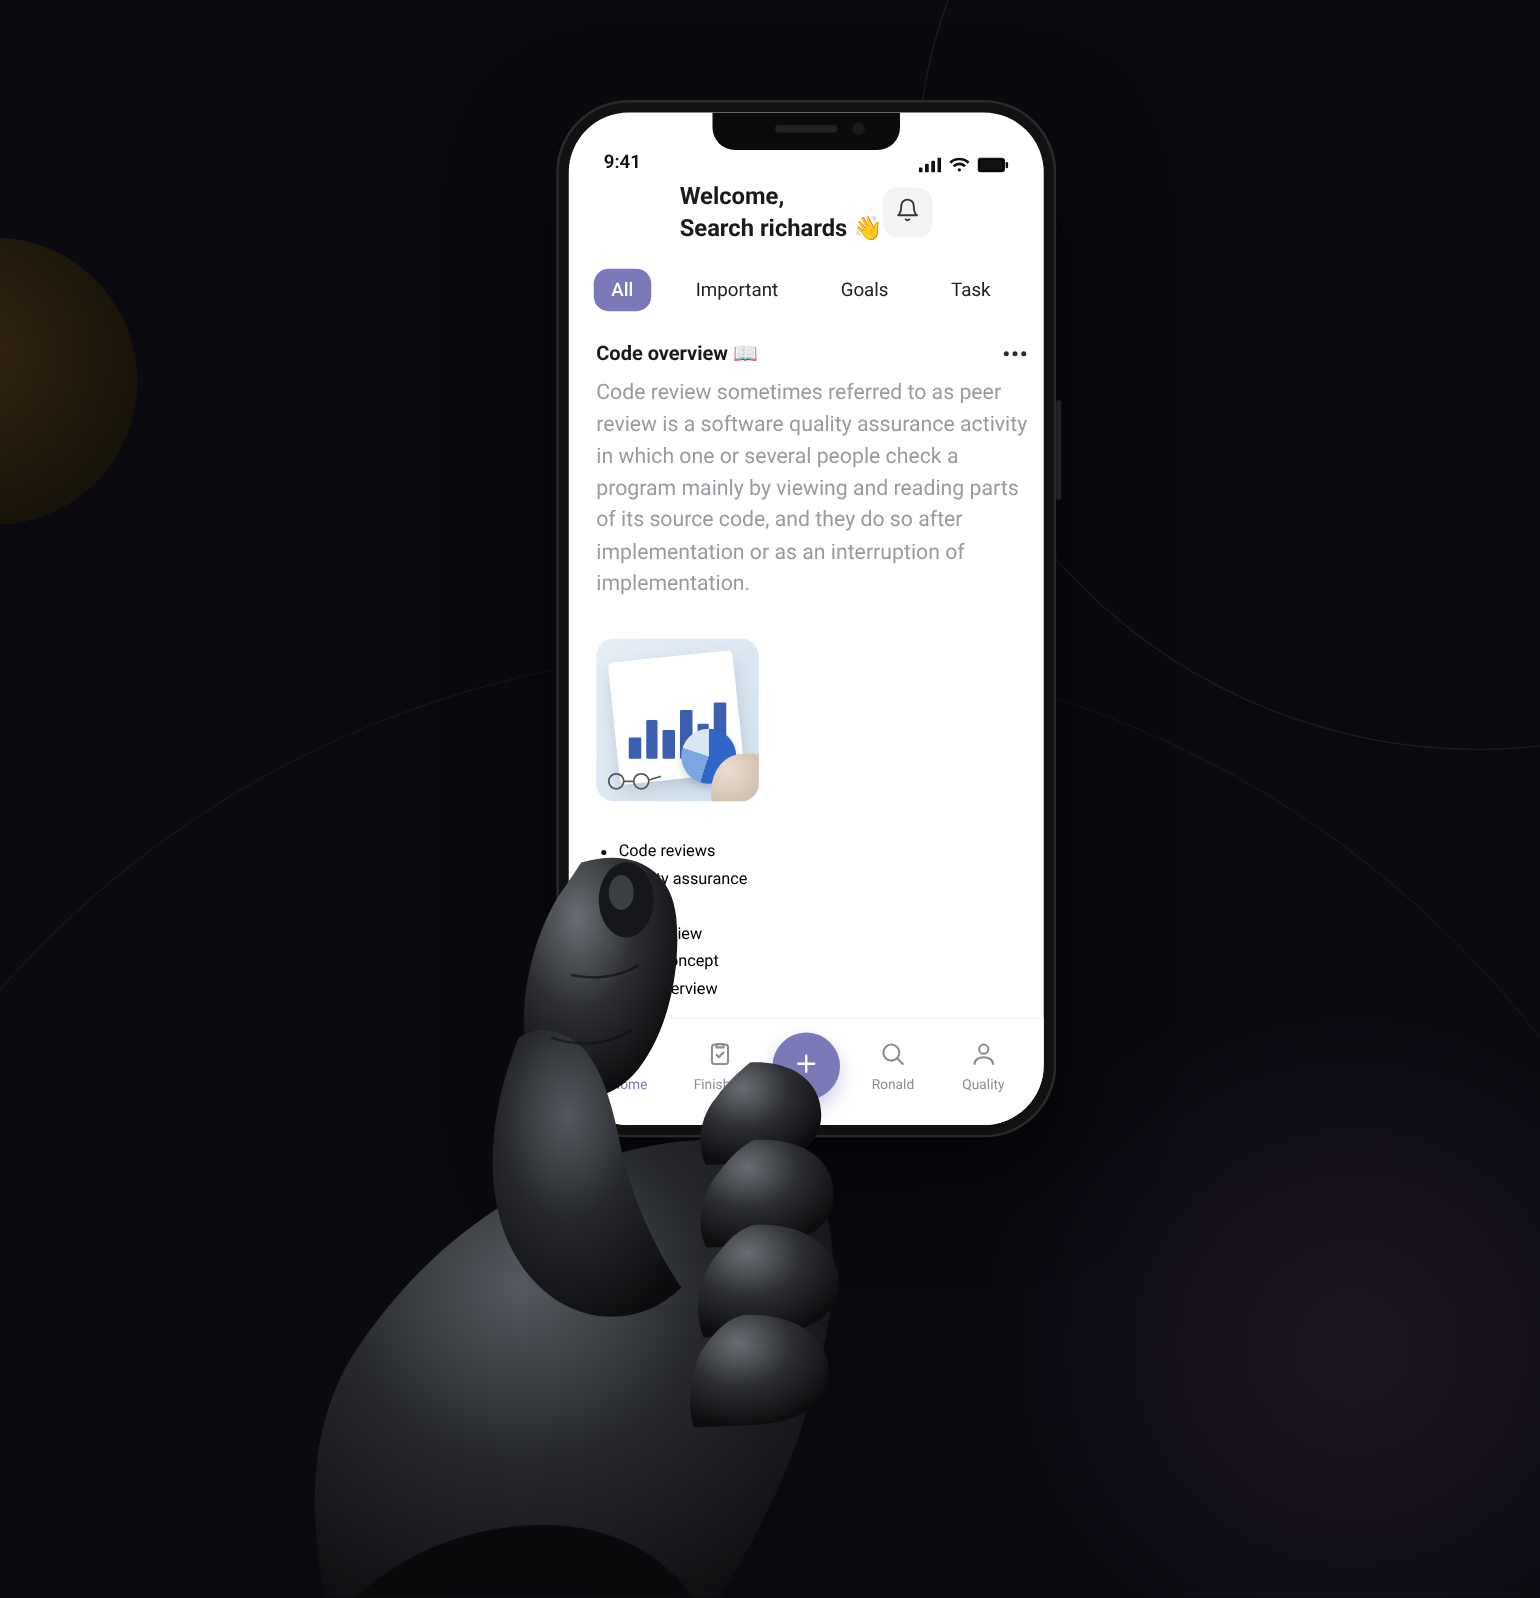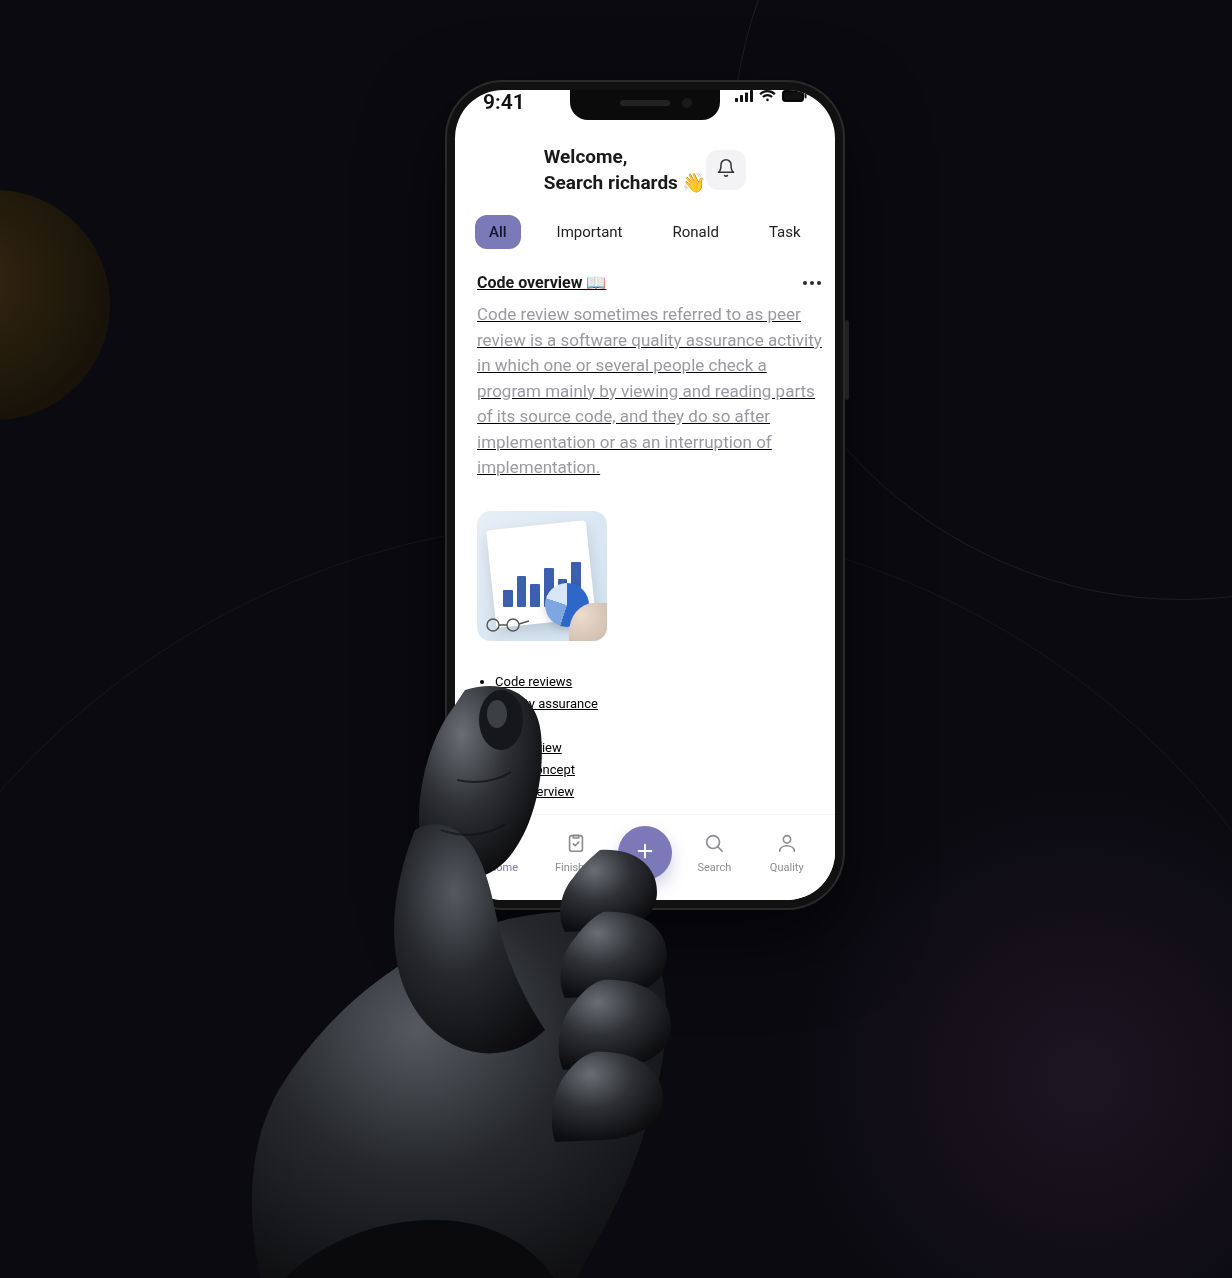--- a/index.html
+++ b/index.html
@@ -112,24 +112,24 @@
     width:10px;
     height:10px;
     background:#1a1a1a;
     border-radius:50%;
   }
 
   
   .status-bar {
     height: 48px;
     display: flex;
-    align-items: flex-start;
+    align-items: flex-end;
     justify-content: space-between;
     padding: 0 28px 0 28px;
-    font-size: 21px;
+    font-size: 15px;
     font-weight: 600;
     color: #111;
   }
   .status-right { display: flex; align-items: center; gap: 6px; }
   .status-right svg { display: block; }
 
   
   .header {
     padding: 6px 22px 14px 22px;
     display: flex;
@@ -163,28 +163,27 @@
     font-size: 15px;
     color: #222;
   }
   .tab {
     padding: 8px 14px;
     border-radius: 12px;
     white-space: nowrap;
   }
   .tab.active {
     background: #7b79b7;
-    color: #0f172a;
+    color: #ffffff;
     font-weight: 500;
   }
 
   
   .content {
     padding: 14px 10px 120px 22px;
-    text-decoration: underline;
   }
   .note { margin-bottom: 30px; }
   .note-head {
     display: flex;
     justify-content: space-between;
     align-items: center;
     margin-bottom: 10px;
   }
   .note-title {
     font-size: 16px;
@@ -354,21 +353,21 @@
               <path d="M18 8a6 6 0 10-12 0c0 7-3 9-3 9h18s-3-2-3-9"></path>
               <path d="M13.7 21a2 2 0 01-3.4 0"></path>
             </svg>
         </span>
       </div>
     </div>
 
     <div class="tabs">
       <div class="tab active">All</div>
       <div class="tab">Important</div>
-      <div class="tab">Ronald</div>
+      <div class="tab">Goals</div>
       <div class="tab">Task</div>
       <div class="tab">Product</div>
     </div>
 
     <div class="content">
 
       <div class="note">
         <div class="note-head">
           <div class="note-title">Code overview 📖</div>
           <div class="dots">
@@ -442,21 +441,21 @@
             </svg>
         </span>
       </div>
       <div class="nav-item">
         <span>
           <svg width="22" height="22" viewBox="0 0 24 24" fill="none" stroke="#8d8d94" stroke-width="1.8" stroke-linecap="round">
               <circle cx="11" cy="11" r="7"></circle>
               <line x1="21" y1="21" x2="16.2" y2="16.2"></line>
             </svg>
         </span>
-        <span>Search</span>
+        <span>Ronald</span>
       </div>
       <div class="nav-item">
         <span>
           <svg width="22" height="22" viewBox="0 0 24 24" fill="none" stroke="#8d8d94" stroke-width="1.8" stroke-linecap="round" stroke-linejoin="round">
               <circle cx="12" cy="8" r="4"></circle>
               <path d="M4 21c0-4 4-6 8-6s8 2 8 6"></path>
             </svg>
         </span>
         <span>Quality</span>
       </div>

